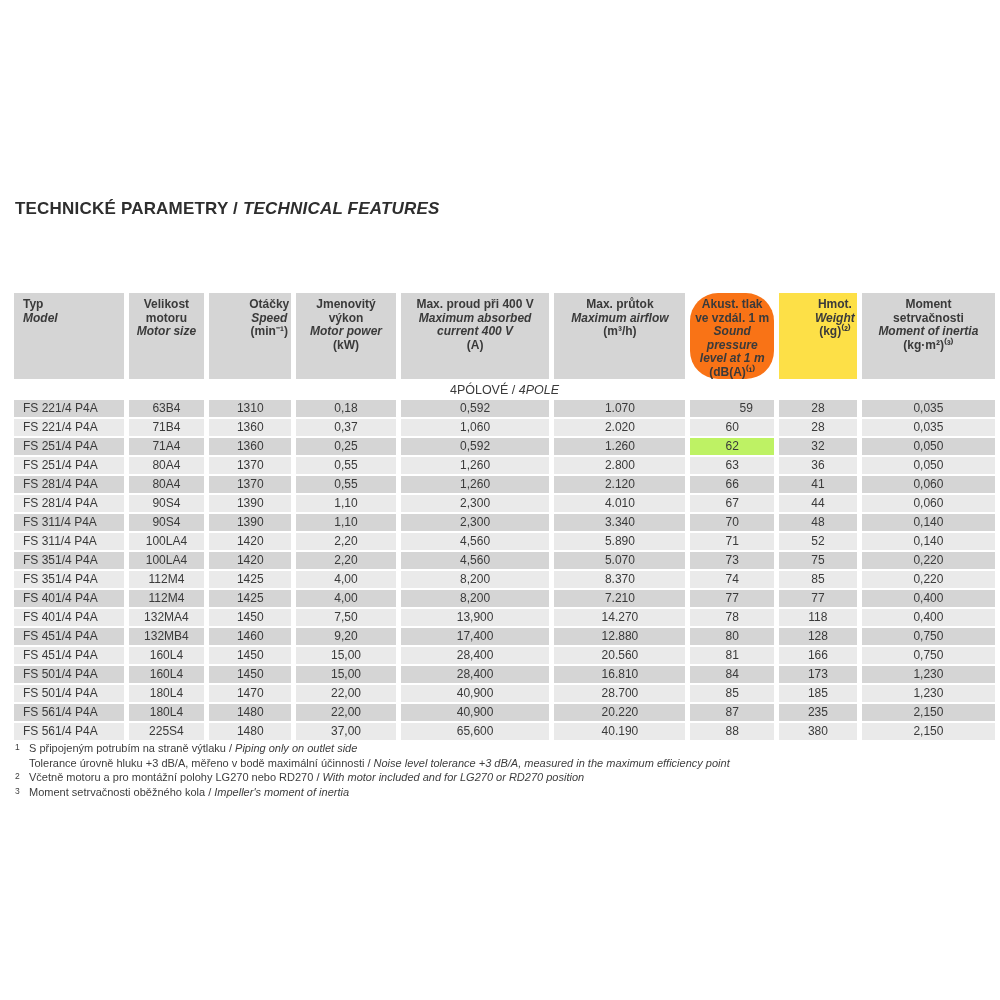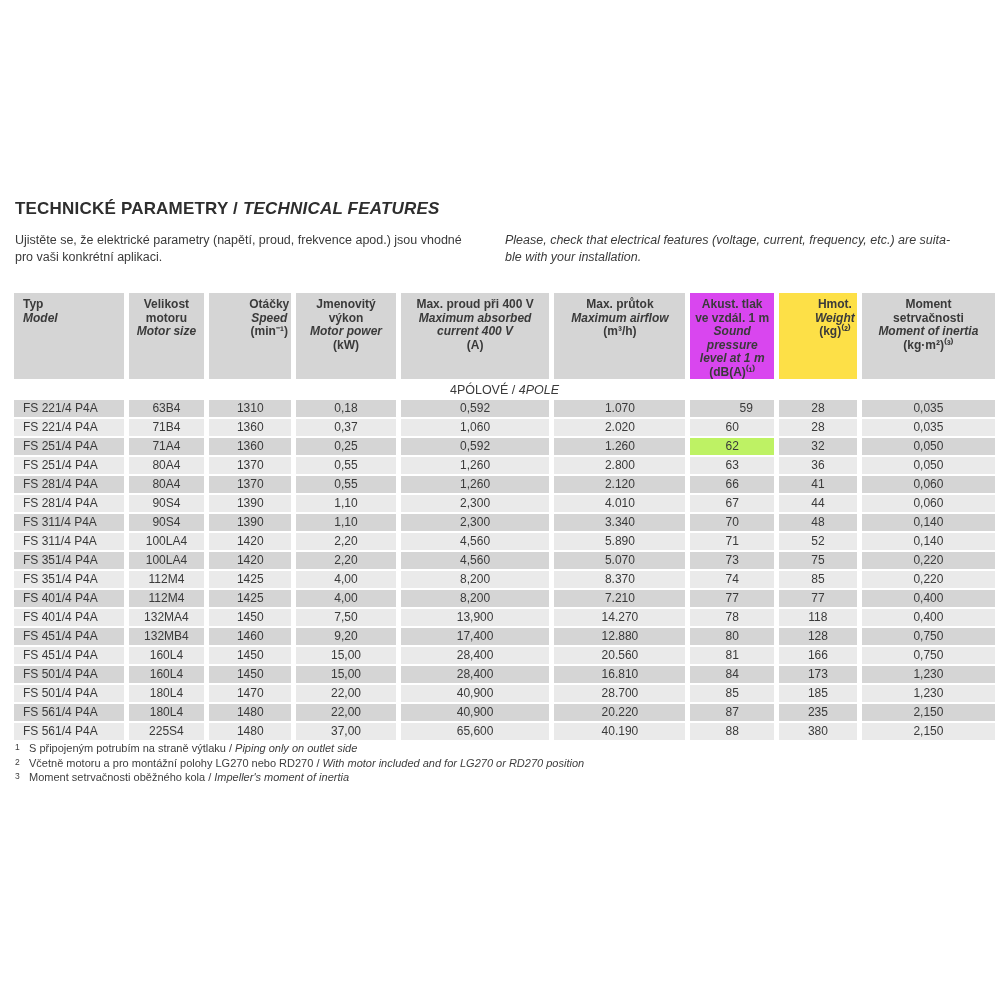--- a/index.html
+++ b/index.html
@@ -49,26 +49,20 @@
   .fn .mk { width:14px; flex:none; font-size:8.5px; vertical-align:top; position:relative; top:-1px; }
   .fn em { font-style:italic; }
 </style>
 </head>
 <body>
 
 <div class="page">
 
   <h1 class="title"><span>TECHNICKÉ PARAMETRY</span><span> / </span><em>TECHNICAL FEATURES</em></h1>
 
-  <div class="intro">
-    <p class="intro-cs">Ujistěte se, že elektrické parametry (napětí, proud, frekvence apod.) jsou vhodné
-pro vaši konkrétní aplikaci.</p>
-    <p class="intro-en">Please, check that electrical features (voltage, current, frequency, etc.) are suita-
-ble with your installation.</p>
-  </div>
 
   <table class="spec-table">
     <colgroup id="cols">
         <col style="width: 110px;">
         <col style="width: 76px;">
         <col style="width: 72px;">
         <col style="width: 100px;">
         <col style="width: 150px;">
         <col style="width: 132px;">
         <col style="width: 84px;">
@@ -79,21 +73,21 @@
         <tr>
           <th class="c0" style="background: rgb(213, 213, 213);"><div class="h-cs">Typ</div><em class="h-en">Model</em></th>
           <th style="background: rgb(213, 213, 213);"><div class="h-cs">Velikost
 motoru</div><em class="h-en">Motor size</em></th>
           <th style="background: rgb(213, 213, 213); padding-left: 40px;"><div class="h-cs">Otáčky</div><em class="h-en">Speed</em><div class="h-unit">(min⁻¹)</div></th>
           <th style="background: rgb(213, 213, 213);"><div class="h-cs">Jmenovitý
 výkon</div><em class="h-en">Motor power</em><div class="h-unit">(kW)</div></th>
           <th style="background: rgb(213, 213, 213);"><div class="h-cs">Max. proud při 400 V</div><em class="h-en">Maximum absorbed
 current 400 V</em><div class="h-unit">(A)</div></th>
           <th style="background: rgb(213, 213, 213);"><div class="h-cs">Max. průtok</div><em class="h-en">Maximum airflow</em><div class="h-unit">(m³/h)</div></th>
-          <th style="background: #d946ef;"><div class="h-cs">Akust. tlak
+          <th style="background: #f97316; border-radius: 28px;"><div class="h-cs">Akust. tlak
 ve vzdál. 1 m</div><em class="h-en">Sound pressure
 level at 1 m</em><div class="h-unit">(dB(A)⁽¹⁾</div></th>
           <th style="background: #fde047; padding-left: 36px;"><div class="h-cs">Hmot.</div><em class="h-en">Weight</em><div class="h-unit">(kg)⁽²⁾</div></th>
           <th style="background: rgb(213, 213, 213);"><div class="h-cs">Moment
 setrvačnosti</div><em class="h-en">Moment of inertia</em><div class="h-unit">(kg·m²)⁽³⁾</div></th>
         </tr>
       </thead>
     <tbody id="tbody">
         <tr class="section">
           <td colspan="9"><span>4PÓLOVÉ</span><span> / </span><em>4POLE</em></td>
@@ -296,20 +290,24 @@
           <td style="background: rgb(234, 234, 234);">380</td>
           <td style="background: rgb(234, 234, 234);">2,150</td>
         </tr>
       </tbody>
   </table>
 
   <div class="footnotes" id="footnotes">
       <div class="fn">
         <span class="mk">1</span>
         <span><span>S připojeným potrubím na straně výtlaku</span><span> / </span><em>Piping only on outlet side</em></span>
+      </div>
+      <div class="fn">
+        <span class="mk"></span>
+        <span><span>Tolerance úrovně hluku +3 dB/A, měřeno v bodě maximální účinnosti</span><span> / </span><em>Noise level tolerance +3 dB/A, measured in the maximum efficiency point</em></span>
       </div>
       <div class="fn">
         <span class="mk">2</span>
         <span><span>Včetně motoru a pro montážní polohy LG270 nebo RD270</span><span> / </span><em>With motor included and for LG270 or RD270 position</em></span>
       </div>
       <div class="fn">
         <span class="mk">3</span>
         <span><span>Moment setrvačnosti oběžného kola</span><span> / </span><em>Impeller's moment of inertia</em></span>
       </div>
     </div>

